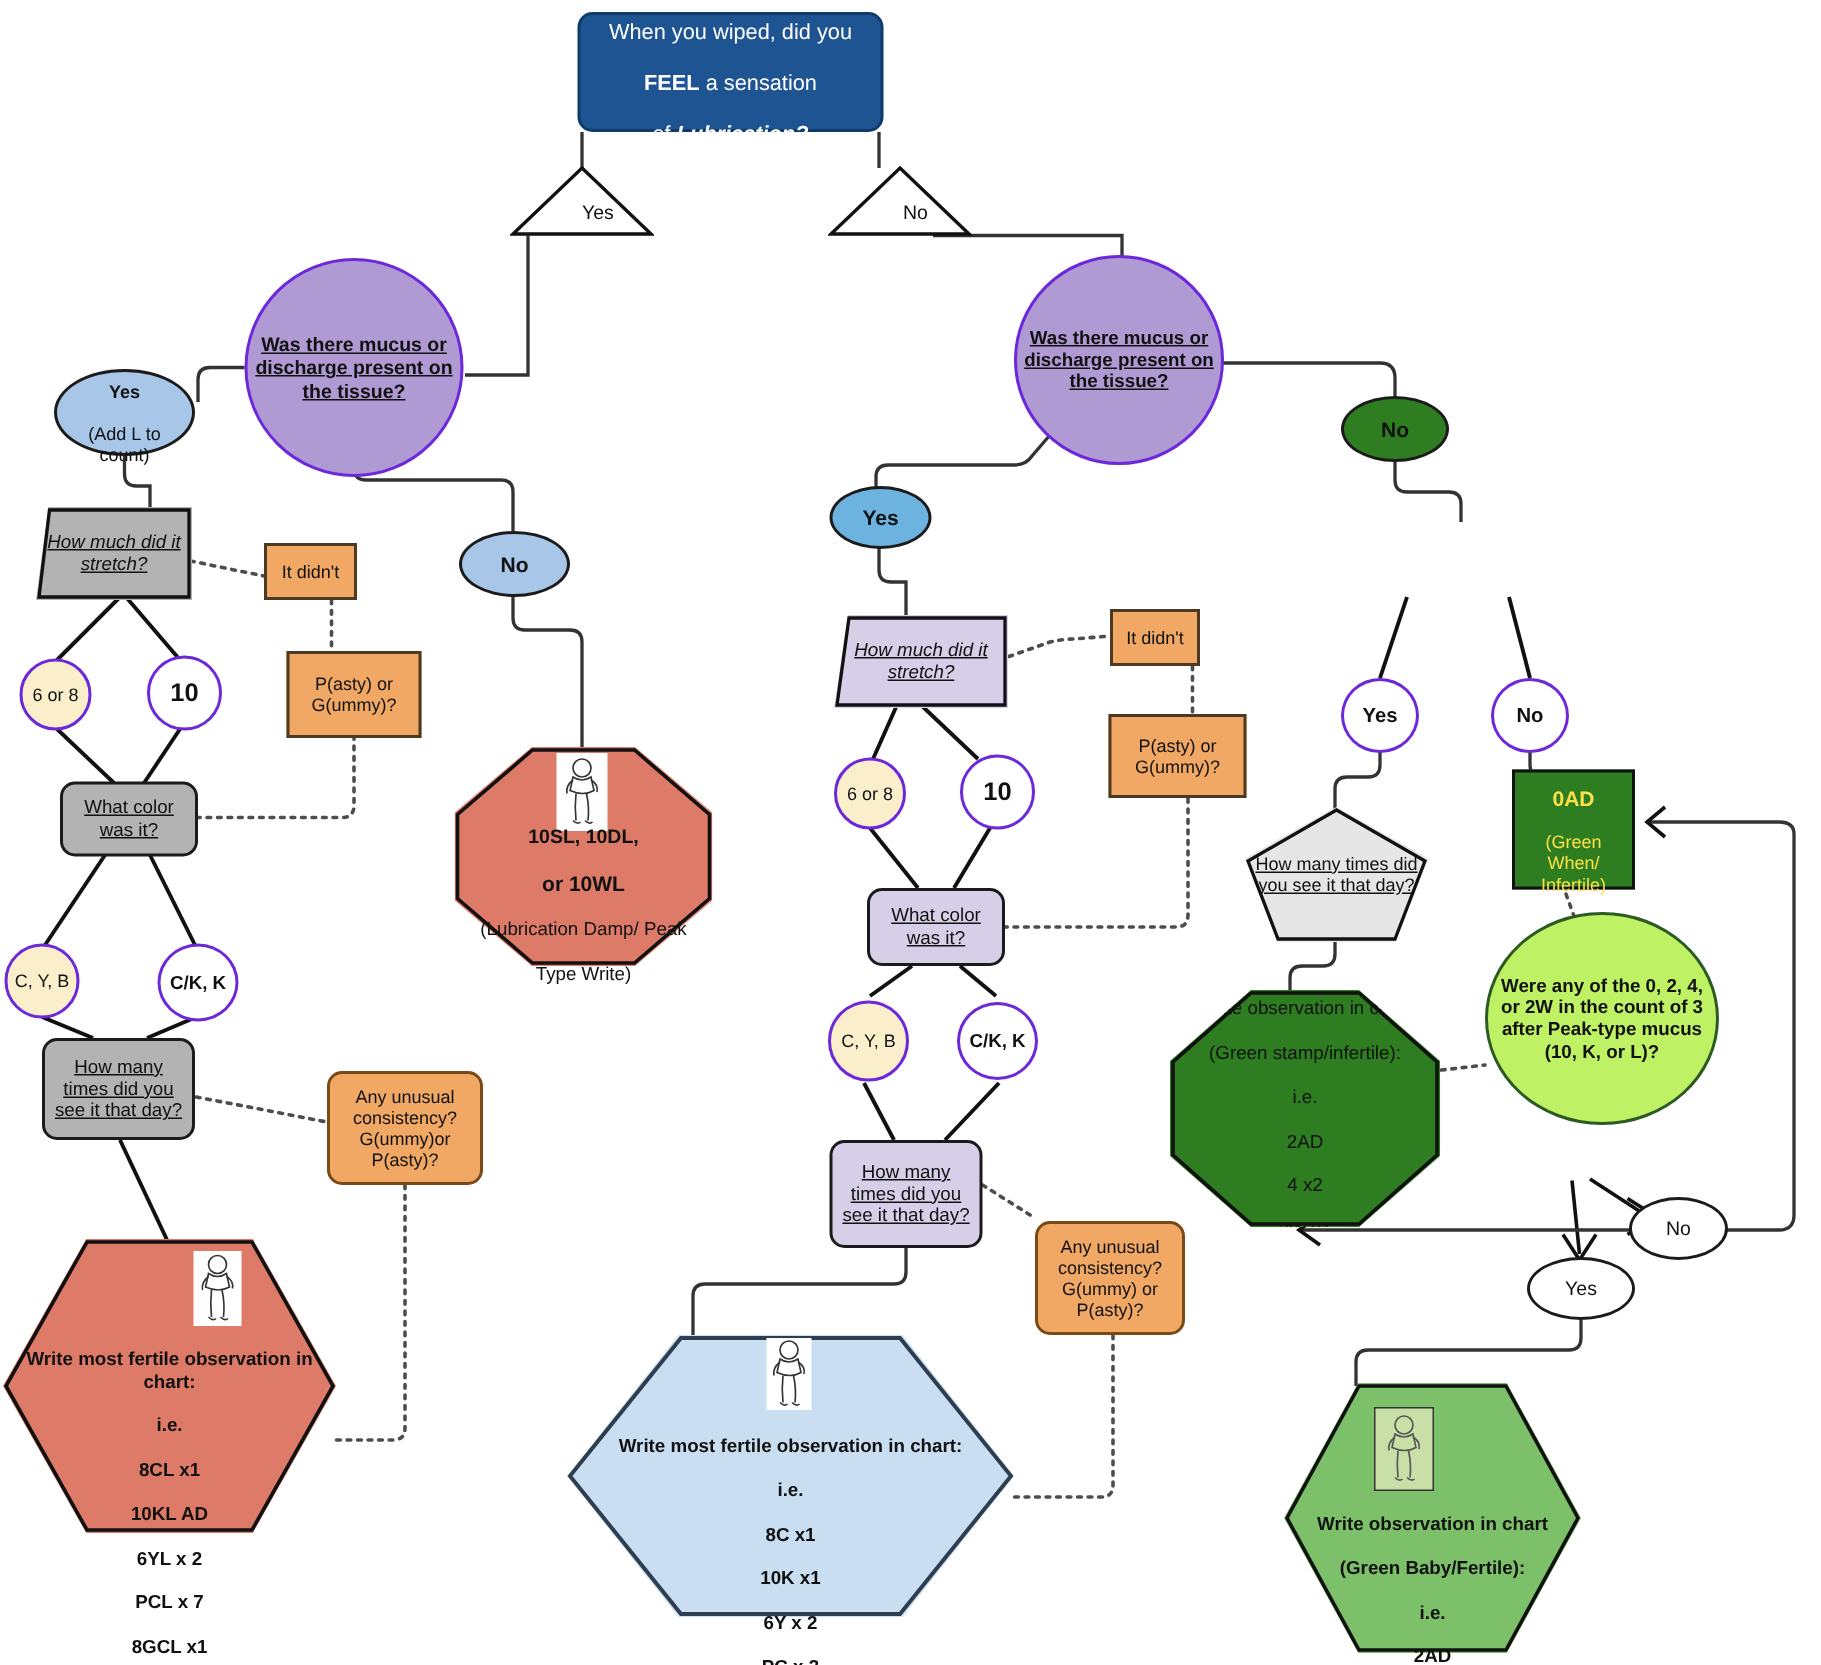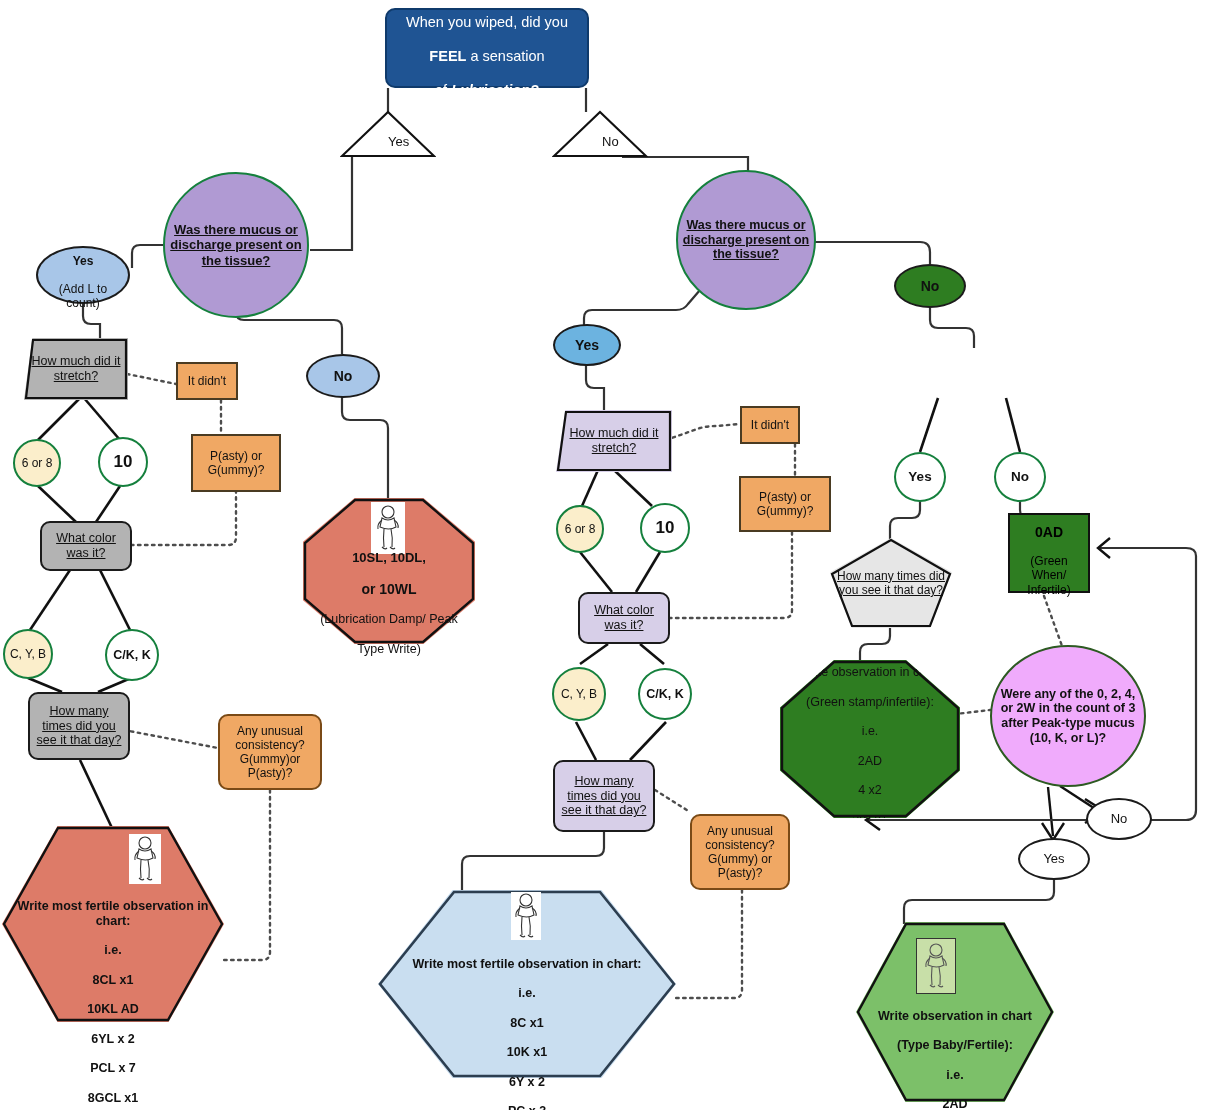--- a/index.html
+++ b/index.html
@@ -6,25 +6,25 @@
   body{font-family:"Liberation Sans","DejaVu Sans",sans-serif;}
   #canvas{position:relative;width:1214px;height:1110px;overflow:hidden;background:#fff;}
   #edges{position:absolute;left:0;top:0;width:1214px;height:1110px;}
   .node{position:absolute;box-sizing:border-box;display:flex;align-items:center;justify-content:center;text-align:center;color:#111;}
   .node .txt{line-height:1.18;white-space:pre-line;padding:0 4px;}
 
   
   .rrect{border:2px solid #1b1b1b;border-radius:10px;}
   .rect{border:2px solid #4a3b22;}
   .ellipse{border:2px solid #1b1b1b;border-radius:50%;}
-  .circle{border:2px solid #15803d;border-radius:50%;}
+  .circle{border:2px solid #6d28d9;border-radius:50%;}
   .hexf{clip-path:polygon(25% 0%,75% 0%,100% 50%,75% 100%,25% 100%,0% 50%);}
   .octf{clip-path:polygon(30% 0%,70% 0%,100% 30%,100% 70%,70% 100%,30% 100%,0% 70%,0% 30%);}
   .pentf{clip-path:polygon(50% 0%,100% 38%,82% 100%,18% 100%,0% 38%);}
-  .paraf{clip-path:polygon(8% 0%,100% 0%,100% 100%,0% 100%);}
+  .paraf{clip-path:polygon(8% 0%,100% 0%,100% 100%,0% 100%);font-style:italic;}
 
   .ul{text-decoration:underline;}
   .b{font-weight:bold;}
 
   
   .baby{position:absolute;display:flex;align-items:center;justify-content:center;}
   .baby svg{display:block;}
 </style>
 </head>
 <body>
@@ -374,21 +374,21 @@
   </div>
 
   <div class="node pentf" style="left:830px;top:538px;width:122px;height:90px;background:#e6e6e6;">
     <div class="txt ul" style="font-size:12px;">How many times did you see it that day?</div>
   </div>
   <svg style="position:absolute;left:830px;top:538px;" width="122" height="90">
     <polygon points="61,2 120,36 100,88 22,88 2,36" fill="none" stroke="#111" stroke-width="2.2"></polygon>
   </svg>
 
   <div class="node" style="left:1008px;top:513px;width:82px;height:80px;background:#2e7d21;border:2.5px solid #111;">
-    <div class="txt" style="font-size:12px;color:#000000;">
+    <div class="txt" style="font-size:12px;color:#fde047;">
       <b style="font-size:14px;">0AD</b><br>
       <span>(Green
 When/
 Infertile)</span>
     </div>
   </div>
 
   <div class="node octf" style="left:780px;top:660px;width:180px;height:158px;background:#2e7d21;">
     <div class="txt" style="font-size:12.5px;color:#111;">
       <span>Write observation in chart</span><br>
@@ -396,21 +396,21 @@
       <span>i.e.</span><br>
       <span>2AD</span><br>
       <span>4 x2</span><br>
       <span>2W x1</span>
     </div>
   </div>
   <svg style="position:absolute;left:780px;top:660px;pointer-events:none;" width="180" height="158">
     <polygon points="54,2 126,2 178,48 178,110 126,156 54,156 2,110 2,48" fill="none" stroke="#111" stroke-width="2.4"></polygon>
   </svg>
 
-  <div class="node circle" style="left:990px;top:645px;width:156px;height:142px;background:#f0abfc;border-color:#2d5a22;">
+  <div class="node circle" style="left:990px;top:608px;width:156px;height:142px;background:#bef264;border-color:#2d5a22;">
     <div class="txt b" style="font-size:12.5px;color:#111;">Were any of the 0, 2, 4, or 2W in the count of 3 after Peak-type mucus (10, K, or L)?</div>
   </div>
 
   <div class="node ellipse" style="left:1018px;top:838px;width:72px;height:42px;background:#ffffff;">
     <div class="txt" style="font-size:13px;">Yes</div>
   </div>
   <div class="node ellipse" style="left:1086px;top:798px;width:66px;height:42px;background:#ffffff;">
     <div class="txt" style="font-size:13px;">No</div>
   </div>
 
@@ -429,21 +429,21 @@
       <path d="M9 24 q-1 9 0 18"></path>
           <path d="M16 24 q2 9 1 18"></path>
       <path d="M7 42 q3 3 5 1"></path>
           <path d="M15 42 q3 3 5 1"></path>
     </g>
       </svg>
   </div>
   <div class="node" style="left:856px;top:994px;width:198px;height:100px;align-items:flex-start;">
     <div class="txt b" style="font-size:12.5px;color:#111;">
       <span>Write observation in chart</span><br>
-      <span>(Type Baby/Fertile):</span><br>
+      <span>(Green Baby/Fertile):</span><br>
       <span>i.e.</span><br>
       <span>2AD</span><br>
       <br>
       
     </div>
   </div>
 
 </div>
 
 </body></html>

